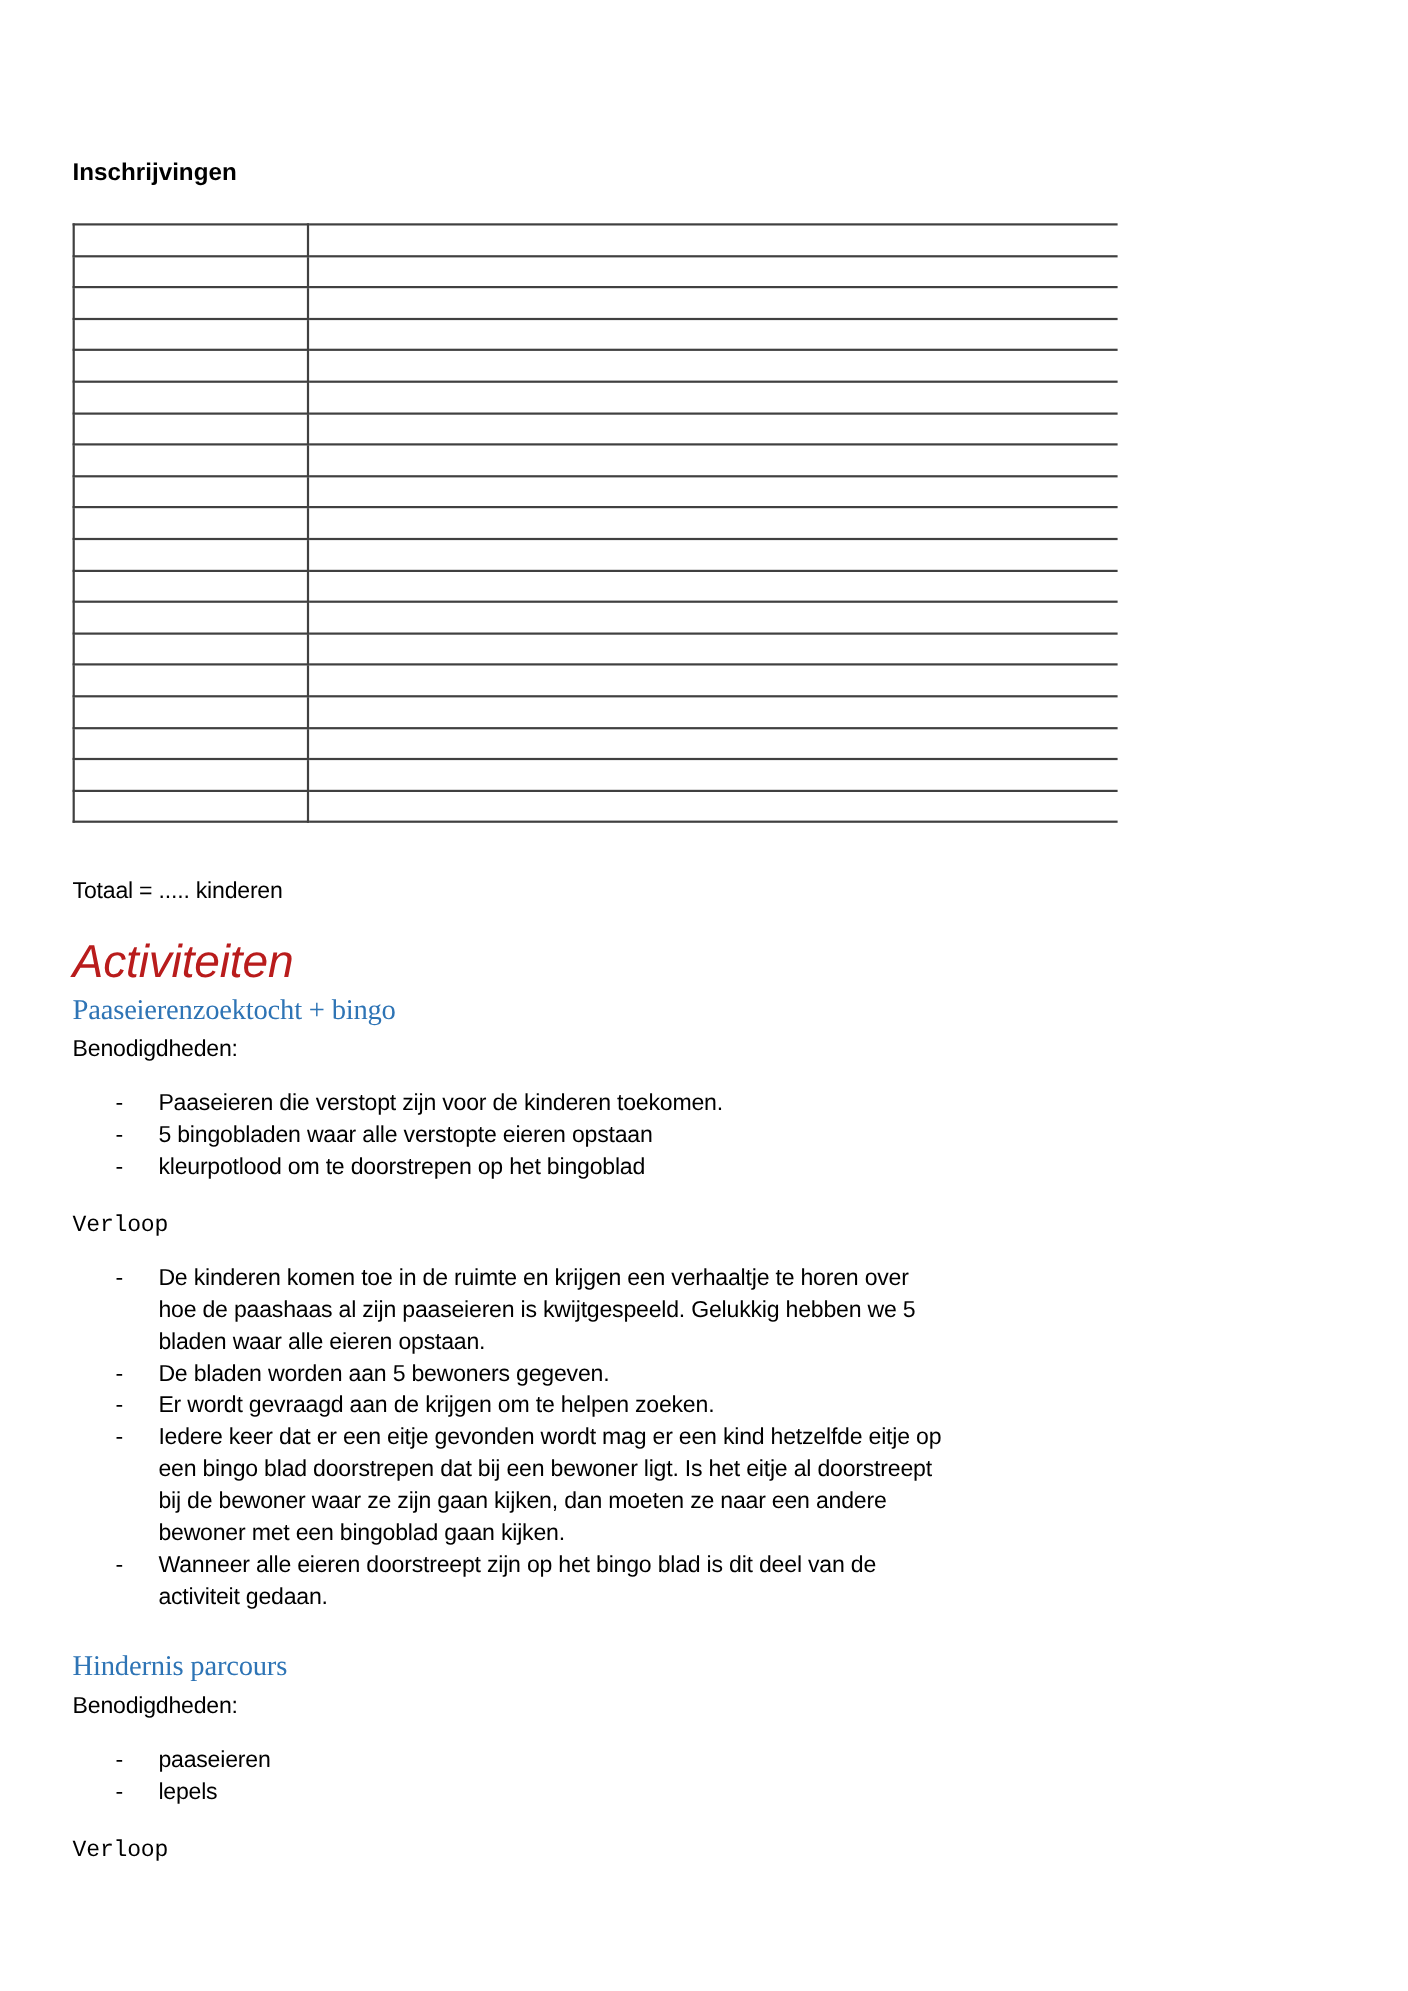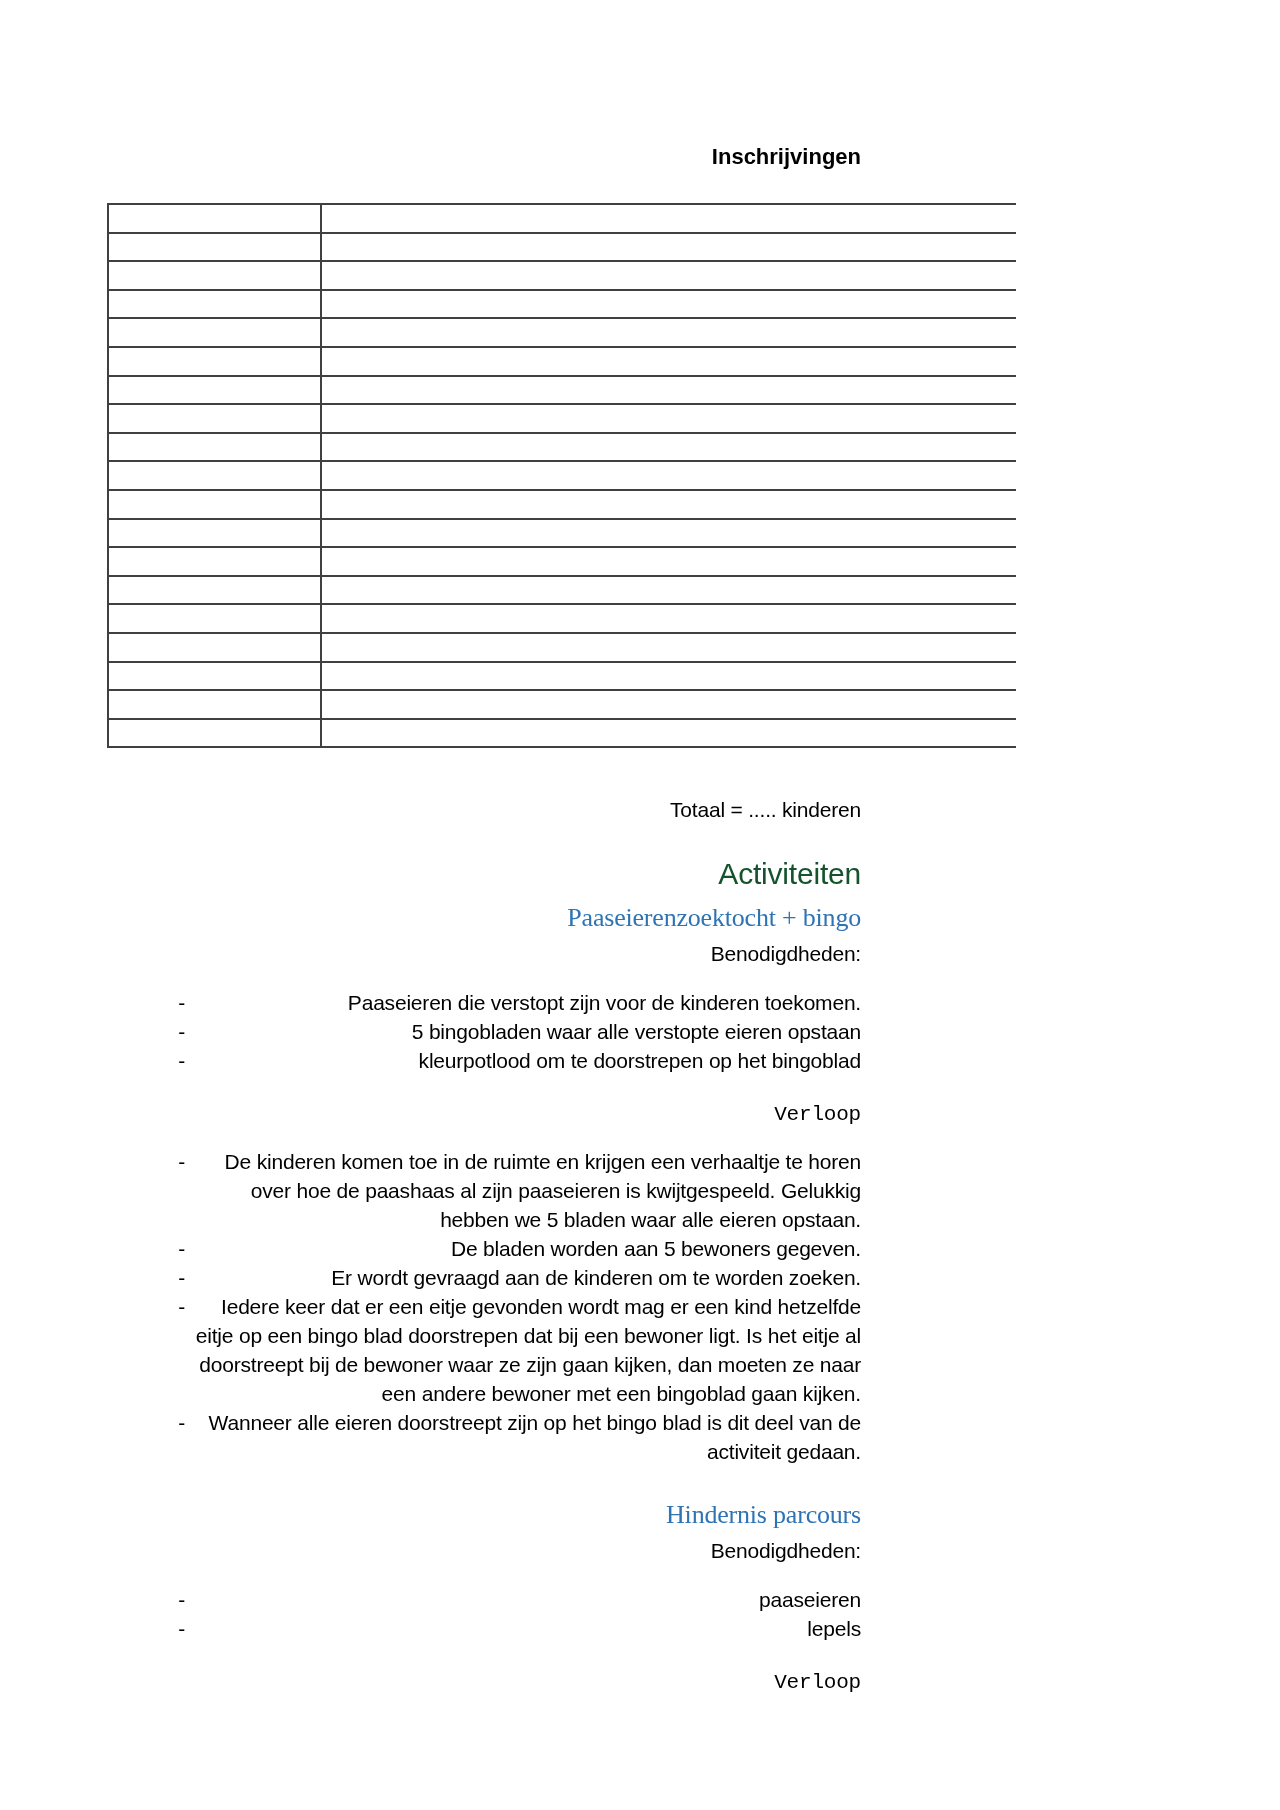--- a/index.html
+++ b/index.html
@@ -1,27 +1,27 @@
 <!DOCTYPE html>
 <html><head>
 <meta charset="utf-8">
 <style>
   html,body{margin:0;padding:0;background:#fff;}
   .page{
     width:1016px;height:1810px;box-sizing:border-box;
-    padding:143px 155px 0 107px;overflow:hidden;background:#fff;
-    font-family:"Liberation Sans","DejaVu Sans",sans-serif;color:#000;text-align:right;
+    padding:143px 155px 0 66px;overflow:hidden;background:#fff;
+    font-family:"Liberation Sans","DejaVu Sans",sans-serif;color:#000;
   }
   .doc-title{font-size:22px;font-weight:700;line-height:28px;margin:0 0 32px;}
   .signup-table{border-collapse:collapse;width:970px;table-layout:fixed;margin:0 0 47px;}
   .signup-table td{border:2px solid #404040;height:26.6px;padding:0 6px;}
   .body-text{font-size:21px;line-height:29px;letter-spacing:-0.2px;margin:0 0 20px;}
   .totaal{margin-bottom:30px;}
   .verloop-label{margin-bottom:18px;font-family:Liberation Mono, monospace;}
-  h1.h1{font-size:30px;font-weight:400;color:#14532d;line-height:40px;letter-spacing:-0.2px;margin:0 0 7px;}
+  h1.h1{font-size:42px;font-weight:400;color:#b91c1c;line-height:40px;letter-spacing:-0.2px;margin:0 0 7px;font-style:italic;}
   h2.h2{font-size:26px;font-weight:400;color:#2E74B5;line-height:33px;letter-spacing:-0.2px;margin:0 0 5px;font-family:Liberation Serif, serif;}
   ul.dash-list{list-style:none;margin:0 0 25px;padding:0 0 0 39px;
     font-size:21px;line-height:29px;letter-spacing:-0.2px;}
   ul.dash-list li{display:flex;}
   ul.dash-list .dash{flex:0 0 39px;width:39px;}
   ul.dash-list .txt{flex:1 1 auto;}
   ul.mb32{margin-bottom:32px;}
 </style>
 </head>
 <body>
@@ -143,21 +143,21 @@
     <li>
       <span class="dash">-</span>
       <span class="txt">De kinderen komen toe in de ruimte en krijgen een verhaaltje te horen over hoe de paashaas al zijn paaseieren is kwijtgespeeld. Gelukkig hebben we 5 bladen waar alle eieren opstaan.</span>
     </li>
     <li>
       <span class="dash">-</span>
       <span class="txt">De bladen worden aan 5 bewoners gegeven.</span>
     </li>
     <li>
       <span class="dash">-</span>
-      <span class="txt">Er wordt gevraagd aan de kinderen om te worden zoeken.</span>
+      <span class="txt">Er wordt gevraagd aan de krijgen om te helpen zoeken.</span>
     </li>
     <li>
       <span class="dash">-</span>
       <span class="txt">Iedere keer dat er een eitje gevonden wordt mag er een kind hetzelfde eitje op een bingo blad doorstrepen dat bij een bewoner ligt. Is het eitje al doorstreept bij de bewoner waar ze zijn gaan kijken, dan moeten ze naar een andere bewoner met een bingoblad gaan kijken.</span>
     </li>
     <li>
       <span class="dash">-</span>
       <span class="txt">Wanneer alle eieren doorstreept zijn op het bingo blad is dit deel van de activiteit gedaan.</span>
     </li>
   </ul>

